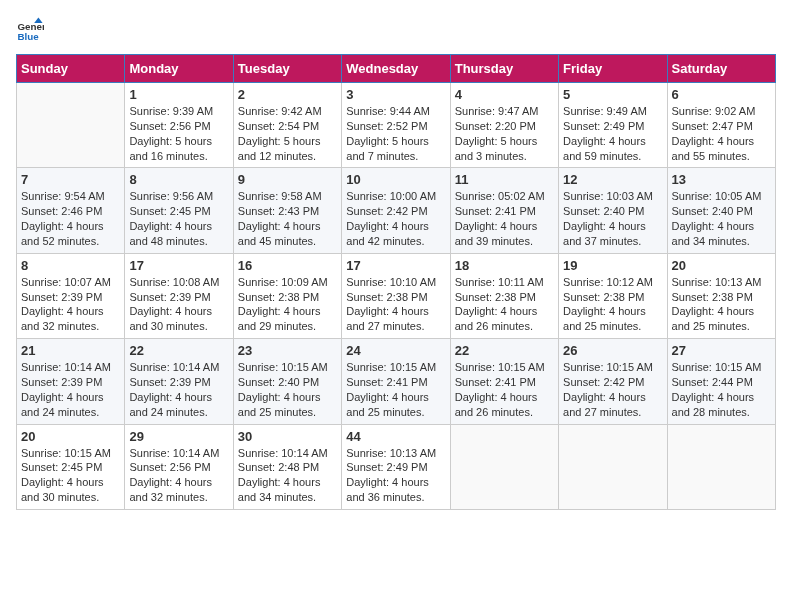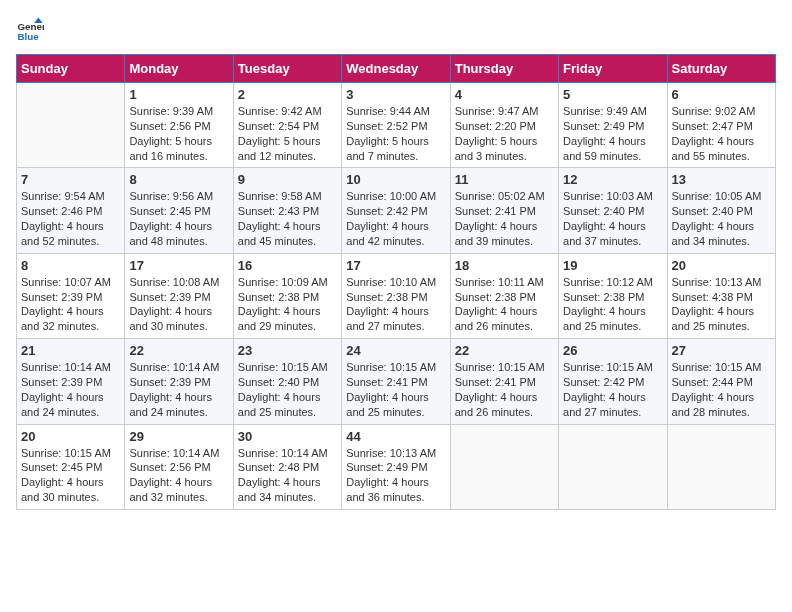--- a/index.html
+++ b/index.html
@@ -246,21 +246,21 @@
         <td>
           <span class="day-number">19</span>
           <div class="day-info">Sunrise: 10:12 AM
 Sunset: 2:38 PM
 Daylight: 4 hours
 and 25 minutes.</div>
         </td>
         <td>
           <span class="day-number">20</span>
           <div class="day-info">Sunrise: 10:13 AM
-Sunset: 4:38 PM
+Sunset: 2:38 PM
 Daylight: 4 hours
 and 25 minutes.</div>
         </td>
       </tr>
       <tr>
         <td>
           <span class="day-number">21</span>
           <div class="day-info">Sunrise: 10:14 AM
 Sunset: 2:39 PM
 Daylight: 4 hours

